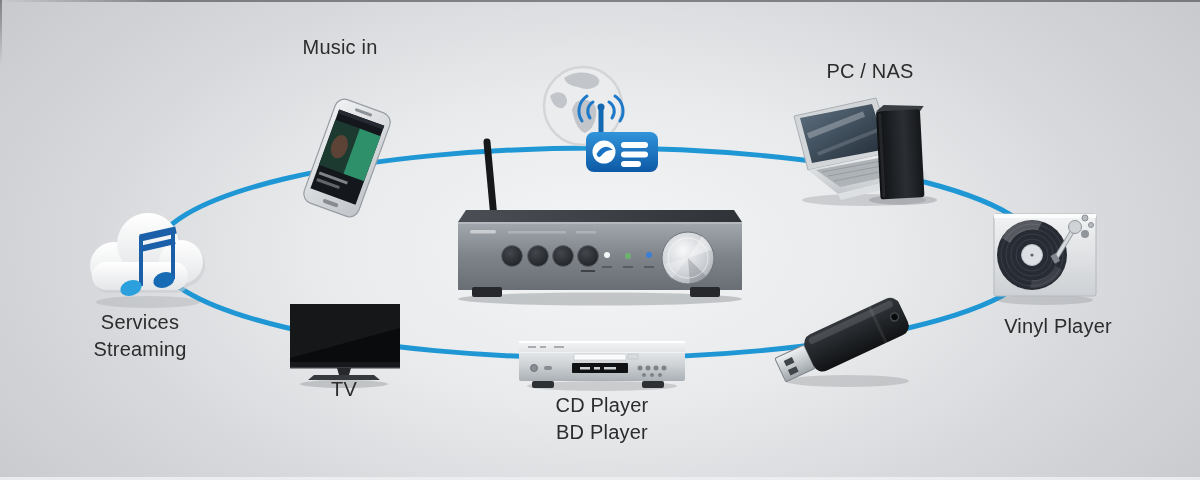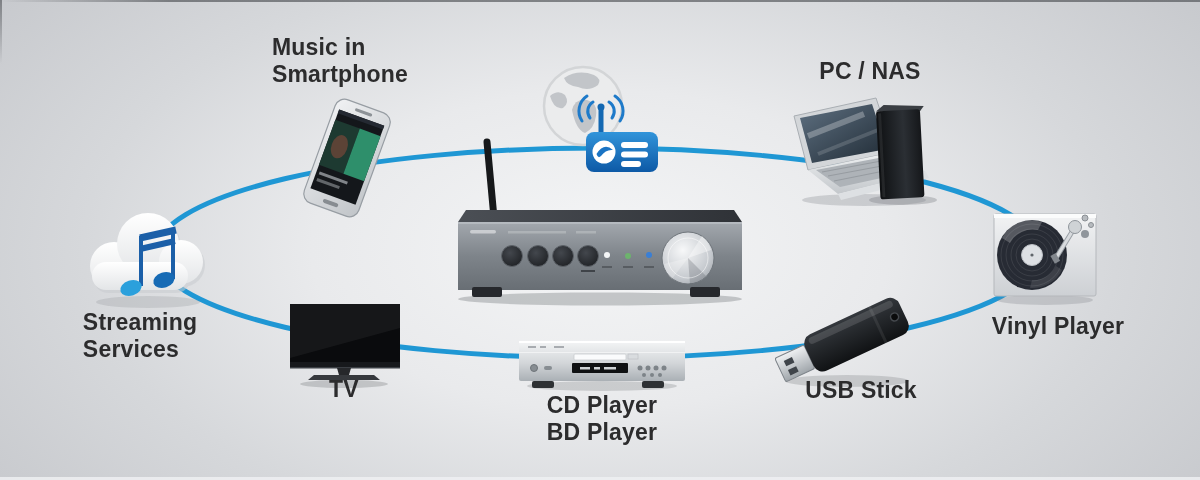--- a/index.html
+++ b/index.html
@@ -9,22 +9,22 @@
     font-family:"Liberation Sans", sans-serif;
   }
   .edge-top{position:absolute;left:0;top:0;width:1200px;height:2px;
     background:linear-gradient(to right, rgba(52,55,59,0) 0%, rgba(52,55,59,.55) 14%, rgba(52,55,59,.55) 100%);}
   .edge-left{position:absolute;left:0;top:0;width:2px;height:64px;
     background:linear-gradient(to bottom, rgba(52,55,59,.5), rgba(52,55,59,0));}
   .edge-bottom{position:absolute;left:0;bottom:0;width:1200px;height:3px;background:#eef0f2;opacity:.85;}
   svg.net{position:absolute;left:0;top:0;}
   .icon{position:absolute;}
   .label{
-    position:absolute;transform:translateX(-50%);text-align:left;white-space:nowrap;
-    font-size:23px;line-height:27px;font-weight:bold;color:#2c2c2d;letter-spacing:.2px;
+    position:absolute;transform:translateX(-50%);text-align:center;white-space:nowrap;
+    font-size:20px;line-height:27px;font-weight:normal;color:#2c2c2d;letter-spacing:.2px;
   }
   .label span{display:block;}
   .lbl-music{left:340px;top:34px;}
   .lbl-radio{left:592px;top:33px;}
   .lbl-pcnas{left:870px;top:58px;}
   .lbl-vinyl{left:1058px;top:313px;}
   .lbl-usb{left:861px;top:377px;}
   .lbl-cdbd{left:602px;top:392px;}
   .lbl-tv{left:344px;top:376px;}
   .lbl-streaming{left:140px;top:309px;}
@@ -332,35 +332,31 @@
       <rect x="6" y="6" width="110" height="64" fill="#0a0b0d"></rect>
       <path d="M6,6 L116,6 L116,30 L6,60 Z" fill="rgba(255,255,255,.05)"></path>
       <rect x="6" y="64" width="110" height="6" fill="#17191c"></rect>
       <rect x="6" y="69" width="110" height="1.5" fill="#3a3e43"></rect>
       <polygon points="53,70 67,70 65,77 55,77" fill="#26282b"></polygon>
       <polygon points="30,77 90,77 96,82 24,82" fill="#36393d"></polygon>
     </svg>
   </div>
 
   <div class="label lbl-streaming">
+    <span>Services</span>
     <span>Streaming</span>
-    <span>Services</span>
   </div>
   <div class="label lbl-music">
     <span>Music in</span>
-    <span>Smartphone</span>
   </div>
   <div class="label lbl-pcnas">
     <span>PC / NAS</span>
   </div>
   <div class="label lbl-vinyl">
     <span>Vinyl Player</span>
-  </div>
-  <div class="label lbl-usb">
-    <span>USB Stick</span>
   </div>
   <div class="label lbl-cdbd">
     <span>CD Player</span>
     <span>BD Player</span>
   </div>
   <div class="label lbl-tv">
     <span>TV</span>
   </div>
 
   <div class="edge-bottom"></div>

